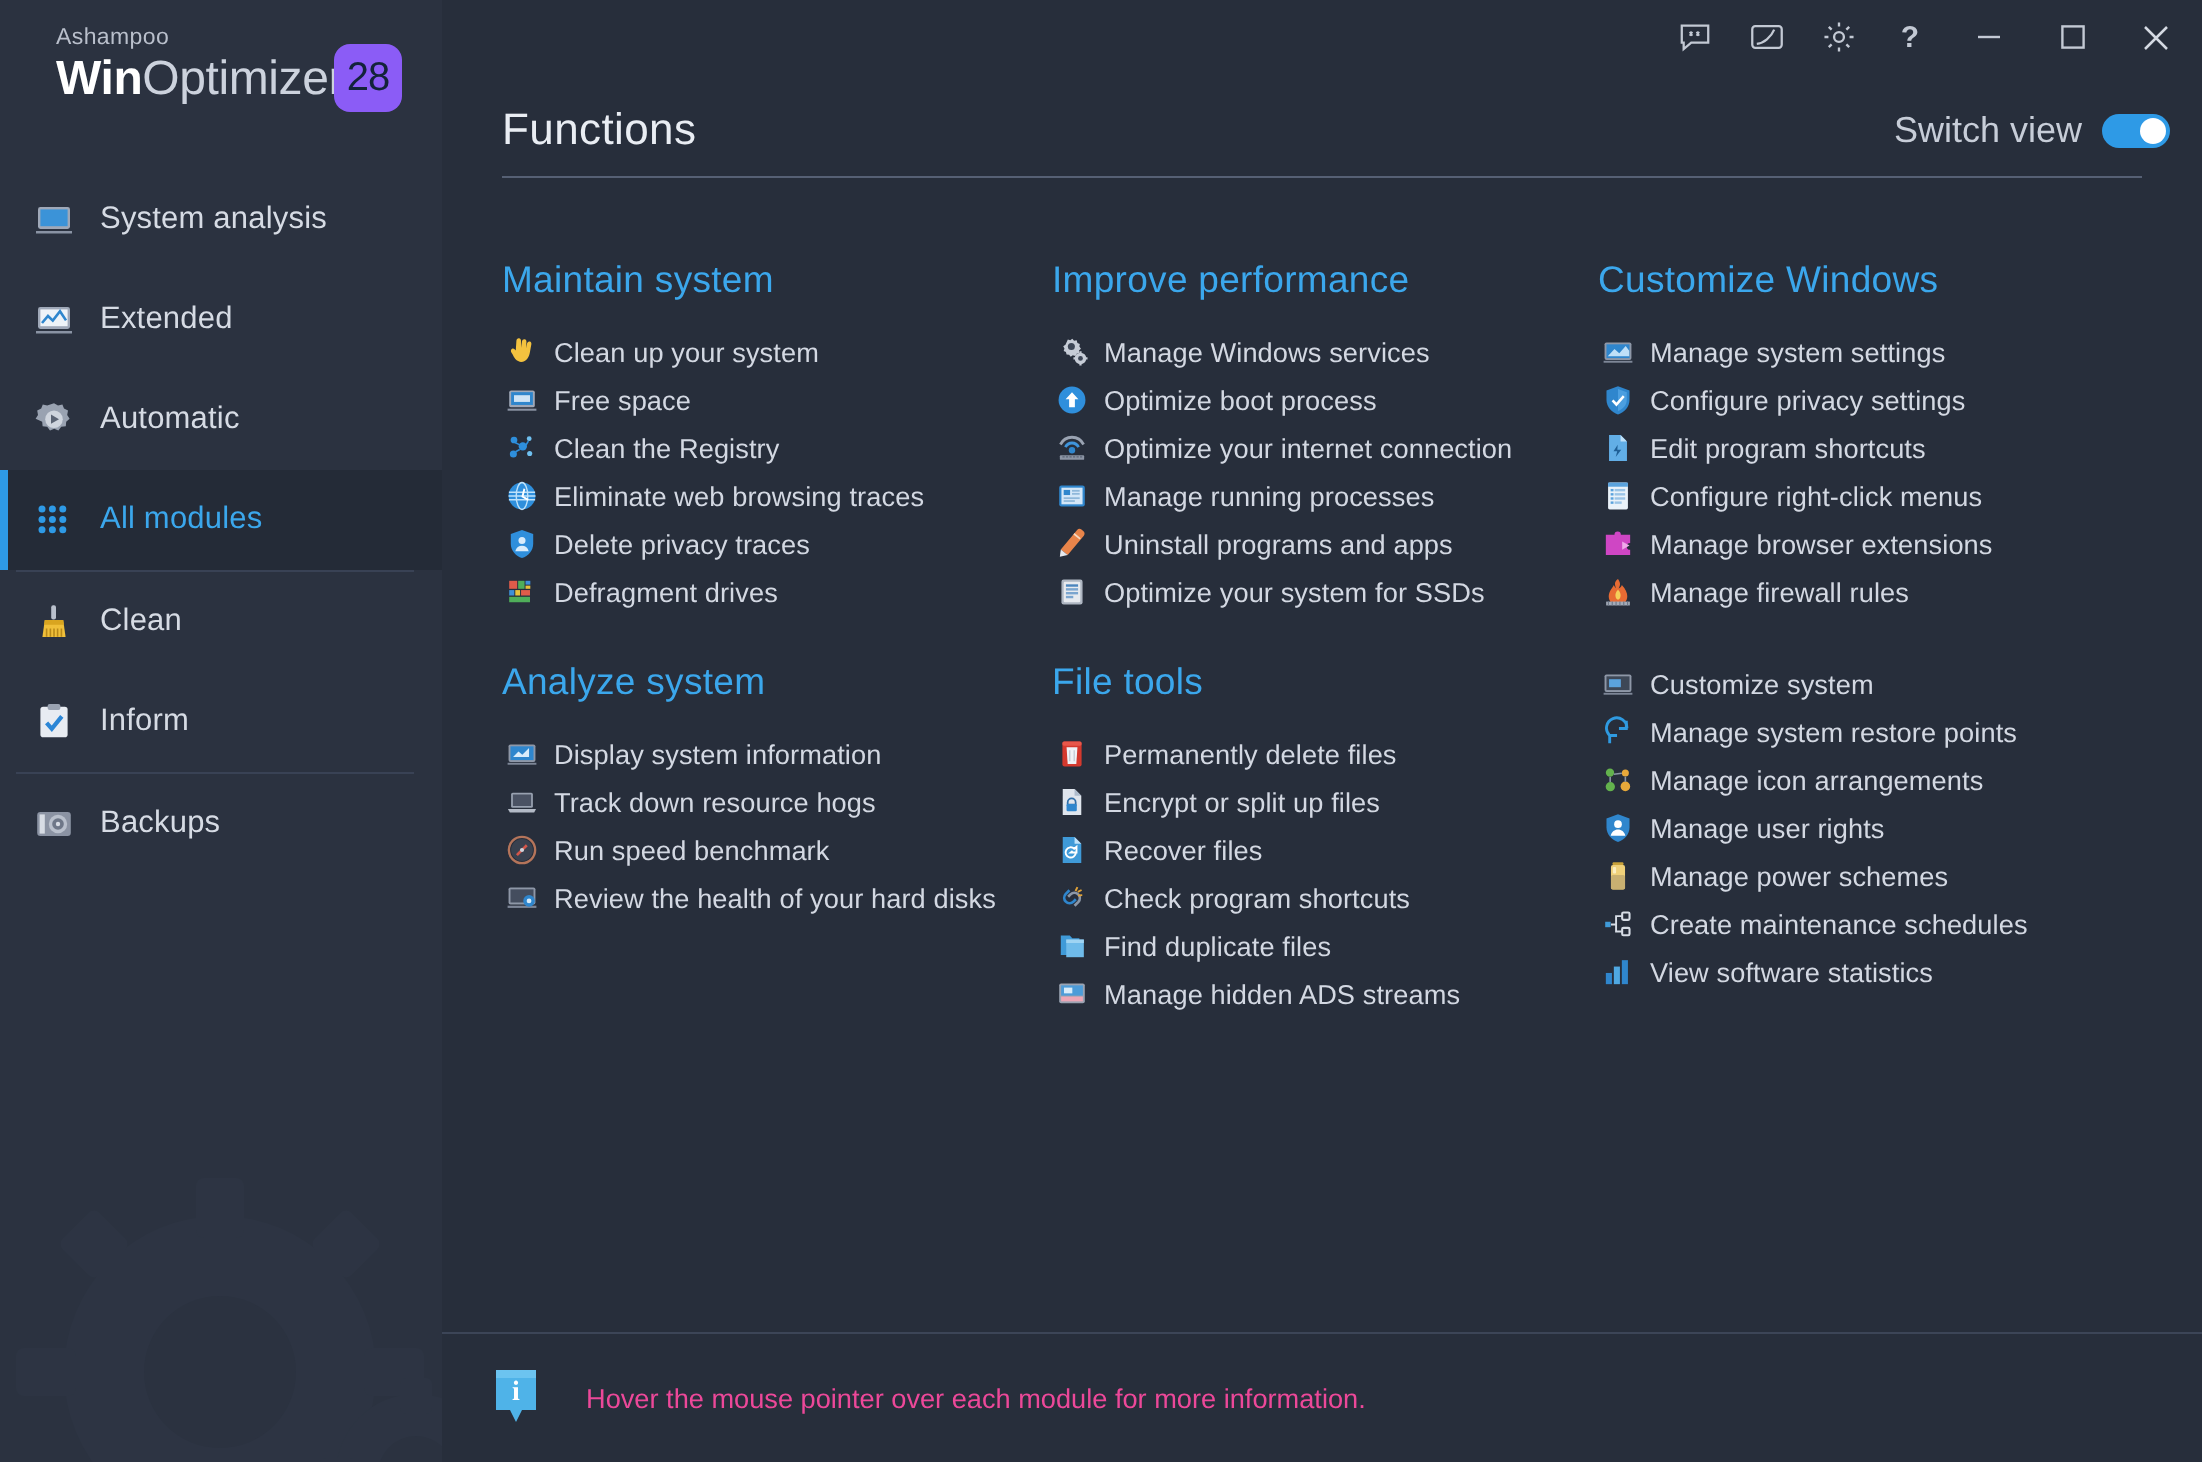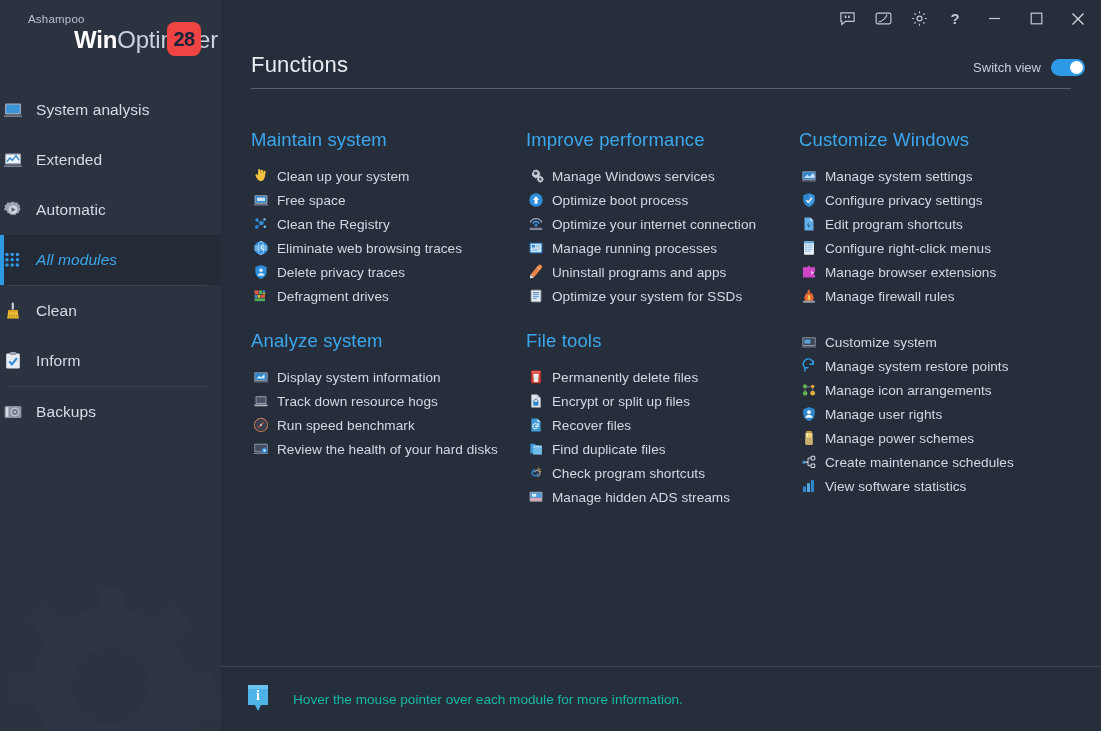--- a/index.html
+++ b/index.html
@@ -29,46 +29,47 @@
     position: relative; padding: 12px 0 0 28px; height: 70px;
   }
   .logo-sup {
     font-size: 11.5px; color: #b9bfcb; letter-spacing: .2px;
     line-height: 14px; font-weight: 400;
   }
   .logo-main {
     font-size: 24px; line-height: 30px; color: #ccd2dd;
     font-weight: 300; letter-spacing: -.2px; margin-top: -1px;
   }
-  .logo-main b { font-weight: 700; color: #ffffff; margin-left: 46px; }
+  .logo-main b { font-weight: 700; color: #ffffff; }
   .logo-badge {
     position: absolute; left: 167px; top: 22px;
     width: 34px; height: 34px; border-radius: 8px;
-    background: #ef4444;
-    color: #13233a; font-size: 20px; font-weight: 700;
+    background: #8b5cf6;
+    color: #13233a; font-size: 20px; font-weight: 400;
     display: flex; align-items: center; justify-content: center;
     letter-spacing: -.5px;
   }
 
   .nav { position: relative; margin-top: 15px; }
   .nav-item {
     position: relative;
     height: 50px;
     display: flex; align-items: center;
+    padding-left: 14px;
     cursor: default;
   }
   .nav-item .nav-ico {
     width: 26px; height: 24px; margin-right: 10px;
     display: flex; align-items: center; justify-content: center;
     flex: 0 0 26px;
   }
   .nav-item .nav-label {
     font-size: 15.5px; color: #d6dbe4; font-weight: 400; letter-spacing: .1px;
   }
-  .nav-item.active { background: #242b37; font-style: italic; }
+  .nav-item.active { background: #242b37; }
   .nav-item.active .nav-label { color: #3ba7ec; }
   .nav-item.active::before {
     content:""; position: absolute; left: 0; top: 0;
     width: 4px; height: 100%; background: #2e9ae6;
   }
   .nav-sep {
     height: 1px; background: #394255; margin: 0 14px 0 8px;
   }
 
   
@@ -95,21 +96,21 @@
   #header {
     position: relative; padding: 12px 16px 0 30px;
     flex: 0 0 auto;
   }
   .hdr-row { display: flex; align-items: flex-end; justify-content: space-between; }
   #page-title {
     font-size: 22px; font-weight: 300; color: #e9edf3; letter-spacing: .2px;
     line-height: 32px;
   }
   .switch-wrap { display: flex; align-items: center; gap: 10px; padding-bottom: 5px; }
-  .switch-label { font-size: 13px; color: #c7cdd8; }
+  .switch-label { font-size: 18px; color: #c7cdd8; }
   .switch {
     width: 34px; height: 17px; border-radius: 9px; background: #2e9ae6;
     position: relative;
   }
   .switch .knob {
     position: absolute; right: 2px; top: 2px;
     width: 13px; height: 13px; border-radius: 50%; background: #fff;
   }
   .hdr-rule {
     margin-top: 7px; height: 1px; background: #566074; margin-right: 14px;
@@ -141,21 +142,21 @@
   .fn-label { font-size: 13.6px; color: #d3d8e2; letter-spacing: .05px; }
 
   
   #footer {
     flex: 0 0 65px; height: 65px;
     border-top: 1px solid #3c4557;
     display: flex; align-items: center;
     padding-left: 24px;
   }
   .footer-ico { width: 26px; height: 30px; margin-right: 22px; flex: 0 0 26px; }
-  .footer-text { font-size: 13.6px; color: #14b8a6; }
+  .footer-text { font-size: 13.6px; color: #ec4899; }
 </style>
 </head>
 <body>
 
 <div id="app">
 
   <div id="sidebar">
 
     <svg id="sidebar-watermark" viewBox="0 0 260 230">
       <g fill="#323a4a">
@@ -634,36 +635,36 @@
                   <path d="M4.2 1.8h7.4l4.2 4.3v12.1H4.2z" fill="#3f9ad8"></path>
                   <path d="M11.6 1.8l4.2 4.3h-4.2z" fill="#bfe2fa"></path>
                   <path d="M12.4 11.6a3.2 3.2 0 11-1-2.4l1.4-1.2v3.6H9.2l1.2-1" fill="none" stroke="#ffffff" stroke-width="1.2"></path>
                 </svg>
               </span>
               <span class="fn-label">Recover files</span>
             </div>
             <div class="fn-item">
               <span class="fn-ico">
                 <svg width="16" height="16" viewBox="0 0 20 20">
+                  <path d="M8.4 5.2L6 7.6a3.4 3.4 0 004.8 4.8l1.6-1.6" fill="none" stroke="#2f86cd" stroke-width="1.7"></path>
+                  <path d="M11.6 14.8L14 12.4a3.4 3.4 0 00-4.8-4.8L7.6 9.2" fill="none" stroke="#8b96a6" stroke-width="1.7"></path>
+                  <path d="M13.4 3.2l-1.2 2.4M16 5l-2.4 1.1M16.4 8.2l-2.6.2" stroke="#e0a238" stroke-width="1.2"></path>
+                </svg>
+              </span>
+              <span class="fn-label">Check program shortcuts</span>
+            </div>
+            <div class="fn-item">
+              <span class="fn-ico">
+                <svg width="16" height="16" viewBox="0 0 20 20">
                   <path d="M3 3.4h5.6l1.6 1.8h4.4v10.4H3z" fill="#3f9ad8"></path>
                   <path d="M6.4 6h11v11H6.4z" fill="#6fbbea"></path>
                   <path d="M6.4 6h11v2.1h-11z" fill="#9fd4f3"></path>
                 </svg>
               </span>
               <span class="fn-label">Find duplicate files</span>
-            </div>
-            <div class="fn-item">
-              <span class="fn-ico">
-                <svg width="16" height="16" viewBox="0 0 20 20">
-                  <path d="M8.4 5.2L6 7.6a3.4 3.4 0 004.8 4.8l1.6-1.6" fill="none" stroke="#2f86cd" stroke-width="1.7"></path>
-                  <path d="M11.6 14.8L14 12.4a3.4 3.4 0 00-4.8-4.8L7.6 9.2" fill="none" stroke="#8b96a6" stroke-width="1.7"></path>
-                  <path d="M13.4 3.2l-1.2 2.4M16 5l-2.4 1.1M16.4 8.2l-2.6.2" stroke="#e0a238" stroke-width="1.2"></path>
-                </svg>
-              </span>
-              <span class="fn-label">Check program shortcuts</span>
             </div>
             <div class="fn-item">
               <span class="fn-ico">
                 <svg width="16" height="16" viewBox="0 0 20 20">
                   <rect x="2" y="3.4" width="16" height="12.4" rx="1.2" fill="#9aa3b2"></rect>
                   <rect x="3.2" y="4.6" width="13.6" height="6.4" fill="#4d9cd8"></rect>
                   <rect x="3.2" y="11.6" width="13.6" height="3" fill="#eda6b6"></rect>
                   <rect x="5" y="6" width="5.2" height="3.6" fill="#d8ecfa"></rect>
                 </svg>
               </span>

